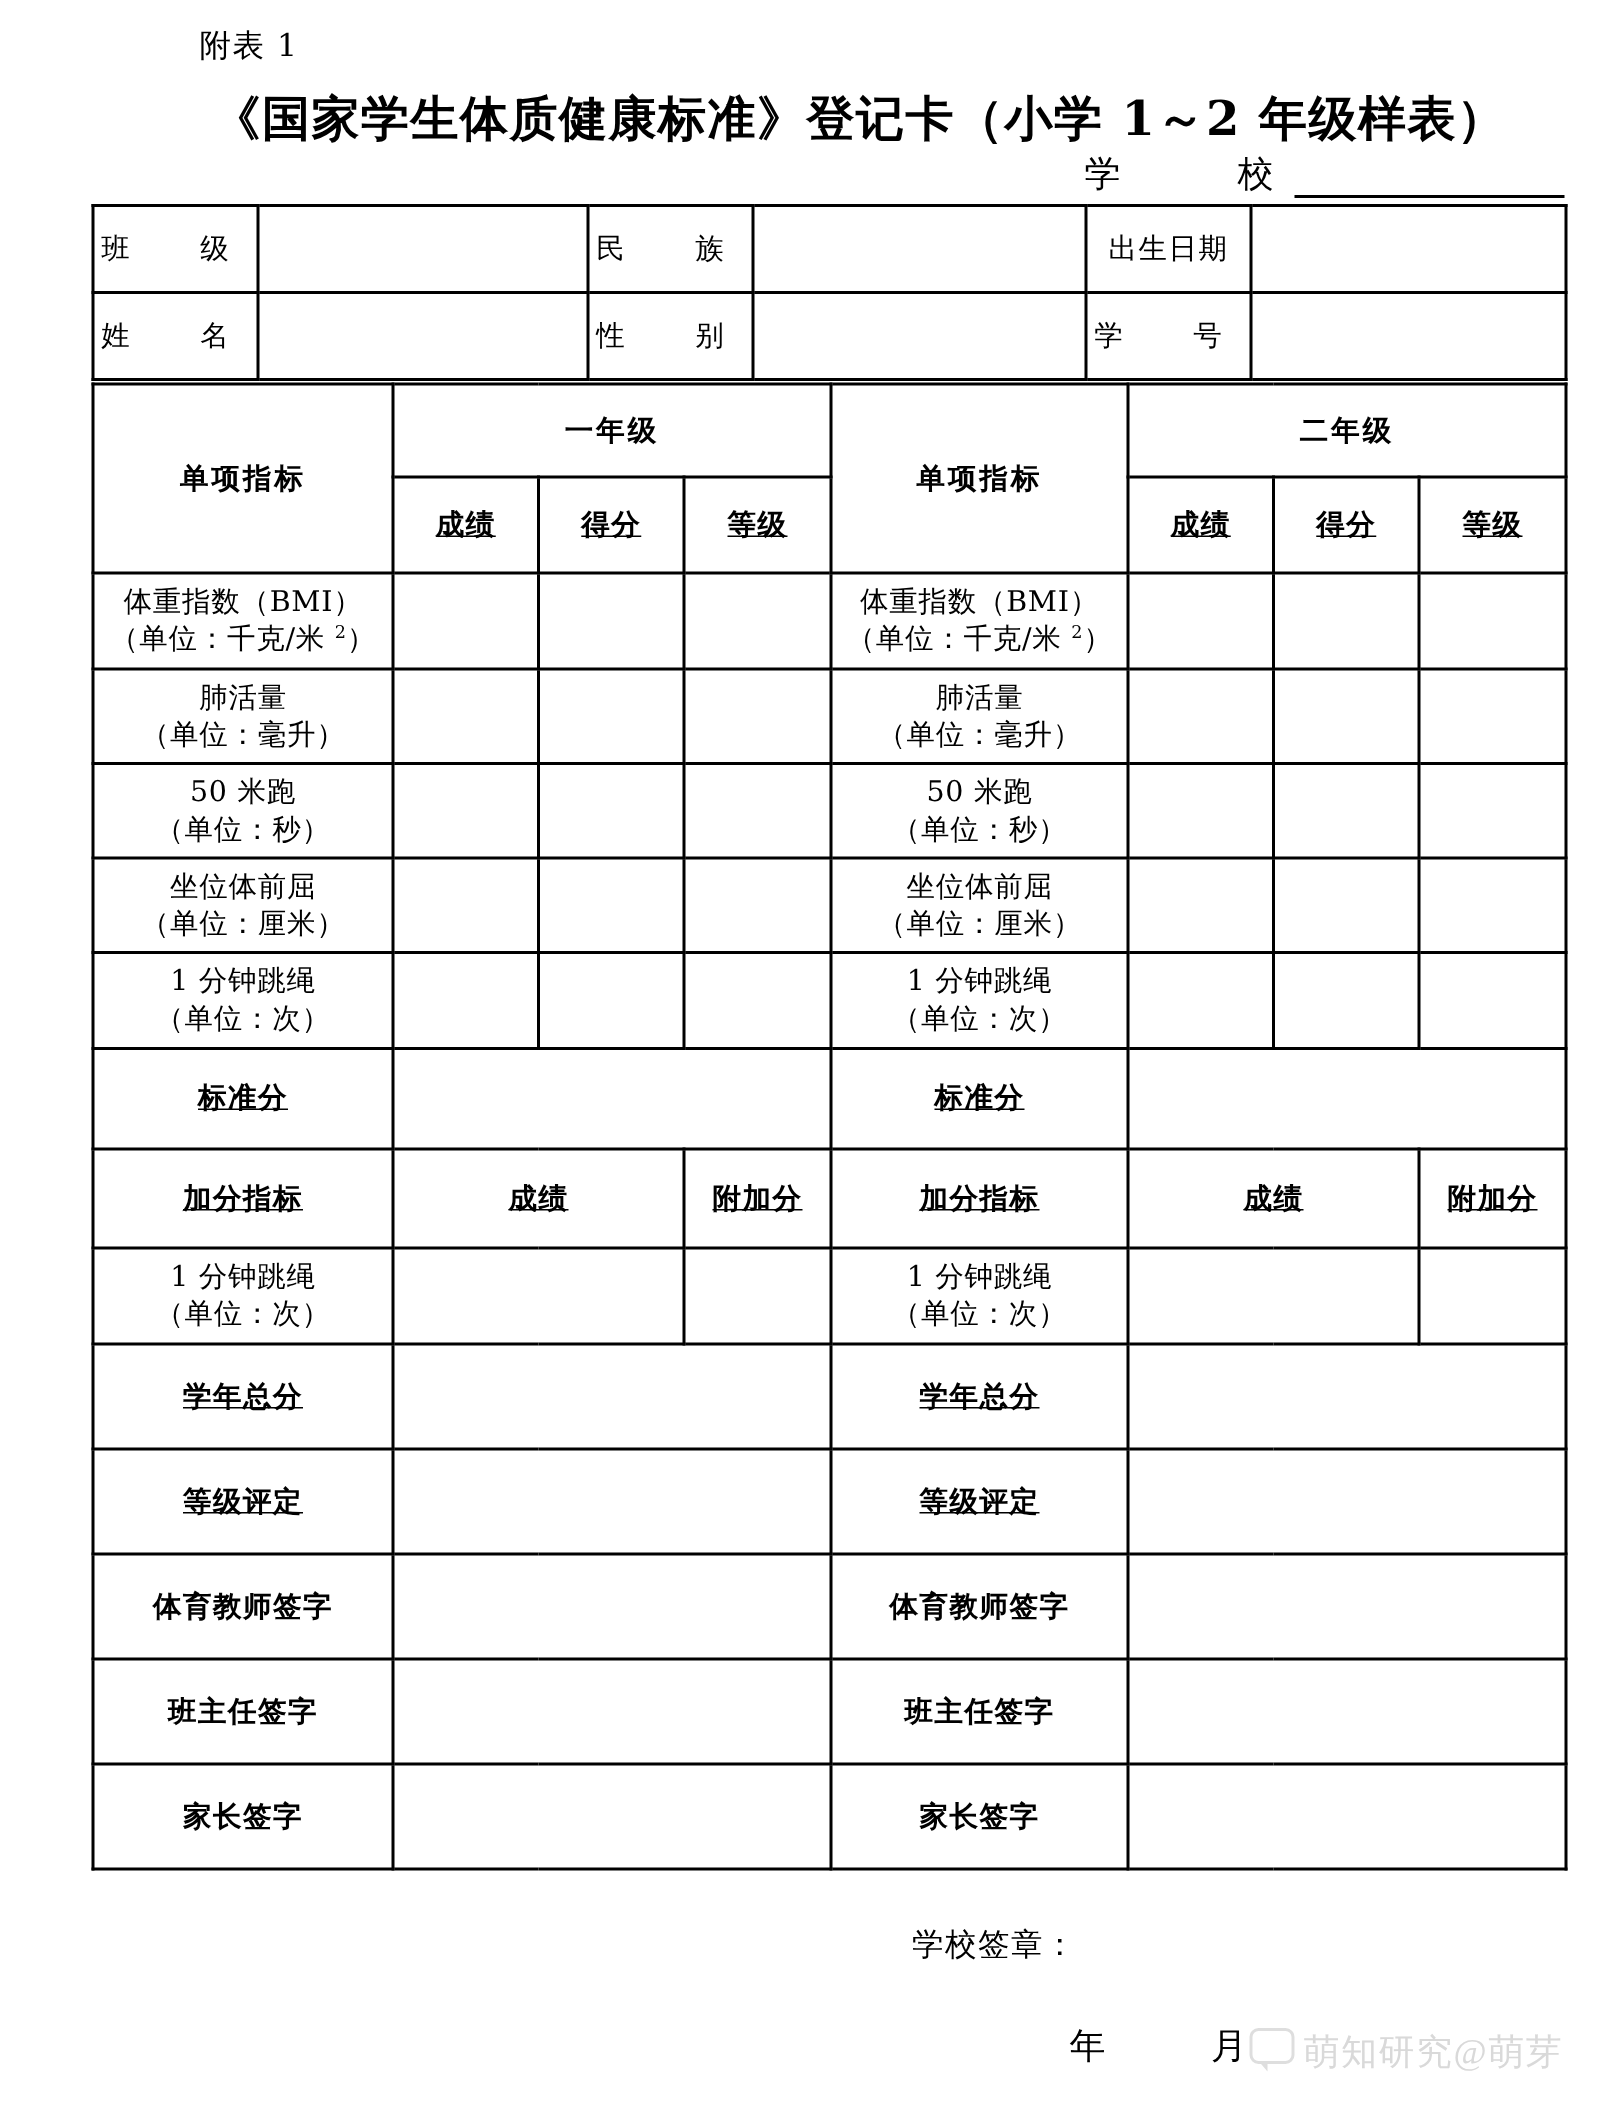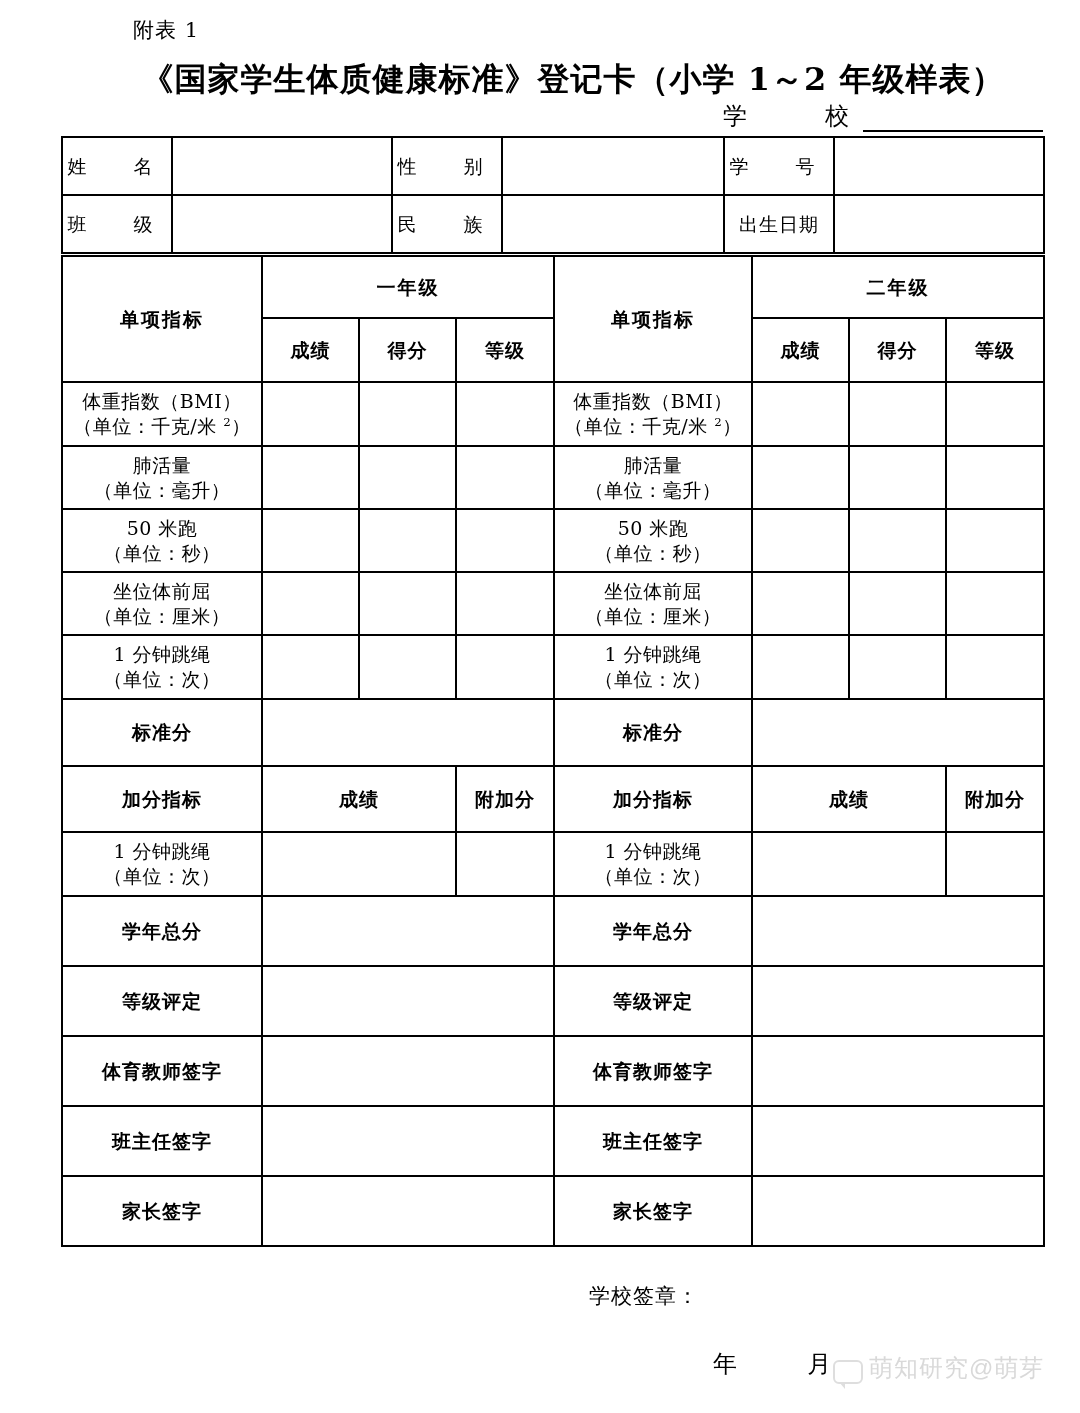--- a/index.html
+++ b/index.html
@@ -105,20 +105,21 @@
     top: 255px;
     width: 982px;
   }
   #main-table td { height: 40px; }
 
   .hd {
     font-weight: bold;
     font-size: 21px;
     letter-spacing: 1px;
     font-family: "DejaVu Sans", "Liberation Sans", sans-serif;
+    text-decoration: underline;
   }
   .hd-big {
     font-weight: bold;
     font-size: 22px;
     letter-spacing: 2px;
     font-family: "DejaVu Sans", "Liberation Sans", sans-serif;
   }
   .item-cell {
     font-size: 19px;
     line-height: 1.35;
@@ -132,21 +133,21 @@
     font-size: 19px;
     letter-spacing: 1px;
     font-family: "DejaVu Sans", "Liberation Sans", sans-serif;
     font-weight: bold;
     border-radius: 22px;
   }
 
   
   .seal-line {
     position: absolute;
-    left: 556px;
+    left: 575px;
     top: 1282px;
     font-size: 21px;
     letter-spacing: 1px;
   }
   .date-line {
     position: absolute;
     left: 680px;
     top: 1348px;
     font-size: 24px;
     letter-spacing: 1px;
@@ -155,22 +156,22 @@
 
   .watermark {
     position: absolute;
     left: 800px;
     top: 1352px;
     font-size: 24px;
     color: #d9d9d9;
     letter-spacing: 1px;
     white-space: nowrap;
     display: flex;
-    align-items: flex-end;
-    font-family: Liberation Sans, sans-serif;
+    align-items: flex-start;
+    font-family: Liberation Serif, serif;
   }
   .watermark .wm-icon {
     display: inline-block;
     width: 26px; height: 20px;
     border: 2px solid #dedede;
     border-radius: 6px;
     margin-right: 6px;
     position: relative;
   }
   .watermark .wm-icon:after {
@@ -201,33 +202,33 @@
     <colgroup>
       <col style="width:110px">
         <col style="width:220px">
       <col style="width:110px">
         <col style="width:222px">
       <col style="width:110px">
         <col style="width:210px">
     </colgroup>
     <tbody>
       <tr>
+        <td class="lbl-space">班　级</td>
+        <td></td>
+        <td class="lbl-space">民　族</td>
+        <td></td>
+        <td class="lbl-plain">出生日期</td>
+        <td></td>
+      </tr>
+      <tr>
         <td class="lbl-space">姓　名</td>
         <td></td>
         <td class="lbl-space">性　别</td>
         <td></td>
         <td class="lbl-space">学　号</td>
-        <td></td>
-      </tr>
-      <tr>
-        <td class="lbl-space">班　级</td>
-        <td></td>
-        <td class="lbl-space">民　族</td>
-        <td></td>
-        <td class="lbl-plain">出生日期</td>
         <td></td>
       </tr>
     </tbody>
   </table>
 
   <table class="grid" id="main-table">
     <colgroup>
       <col style="width:200px">
         <col style="width:97px">
         <col style="width:97px">

